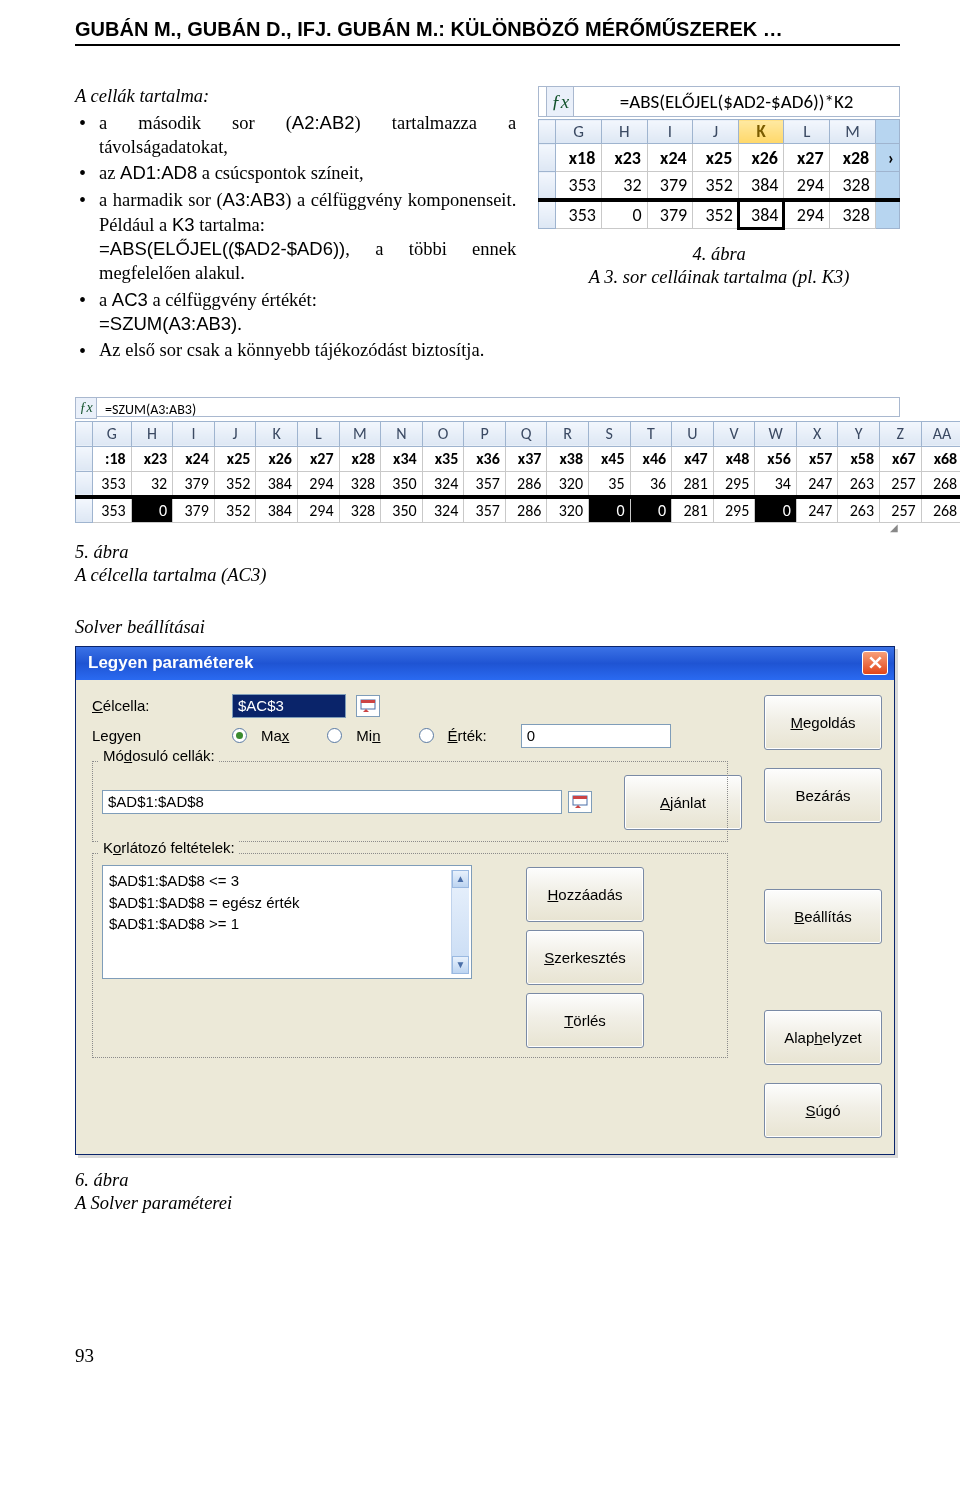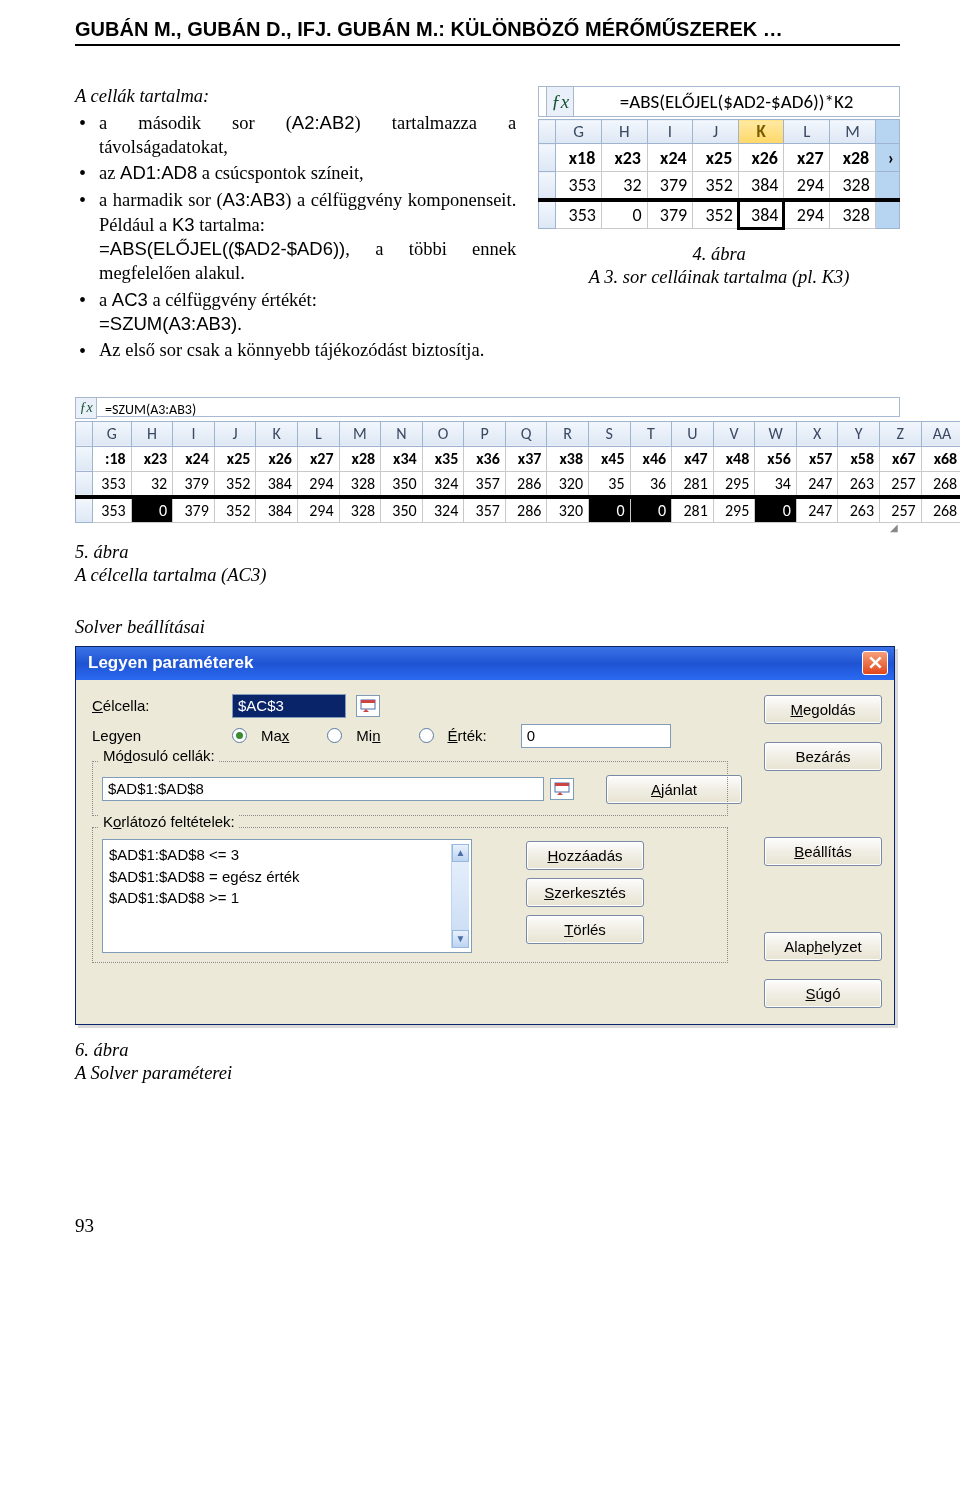--- a/index.html
+++ b/index.html
@@ -154,21 +154,21 @@
       display: flex;
       gap: 12px;
     }
     .solver-left { flex:1; }
     .solver-right { width: 118px; display:flex; flex-direction:column; gap: 18px; padding-top: 1px;}
     .solver-right .gap-big { height: 30px; }
     .xp-btn {
       background: linear-gradient(#fdfdfd,#f1efe6 45%,#e8e4d2);
       border: 1px solid #7a8aa5;
       border-radius: 3px;
-      padding: 5px 4px;
+      padding: 18px 4px;
       text-align: center;
       font-family: Tahoma, Arial, sans-serif;
       font-size: 15px;
       cursor: default;
       box-shadow: inset 0 0 0 1px #fff;
     }
     .xp-btn .u { text-decoration: underline; }
     .xp-input {
       background:#fff;
       border: 1px solid #7f9db9;
@@ -490,21 +490,21 @@
         <div class="mod-row">
           <div class="xp-input mod-input" style="width:368px">$AD$1:$AD$8</div>
           <span class="ref-pick">
             <svg viewBox="0 0 16 14">
                 <rect x="1" y="1" width="14" height="9" fill="#fff" stroke="#4a6ea8"></rect>
                 <rect x="1" y="1" width="14" height="3" fill="#c44"></rect>
                 <path d="M3 13 l3 -3 l3 3" fill="#c44"></path>
               </svg>
           </span>
           <span style="width:20px"></span>
-          <div class="xp-btn" style="width:136px"><span class="u">A</span>jánlat</div>
+          <div class="xp-btn" style="width:118px"><span class="u">A</span>jánlat</div>
         </div>
       </div>
 
       <div class="dotted-group">
         <span class="grp-lbl">K<span style="text-decoration:underline">o</span>rlátozó feltételek:</span>
         <div class="constraints-row" style="margin-top:-8px">
           <div class="listbox">
             <div class="items">
               <div>$AD$1:$AD$8 &lt;= 3</div>
               <div>$AD$1:$AD$8 = egész érték</div>

